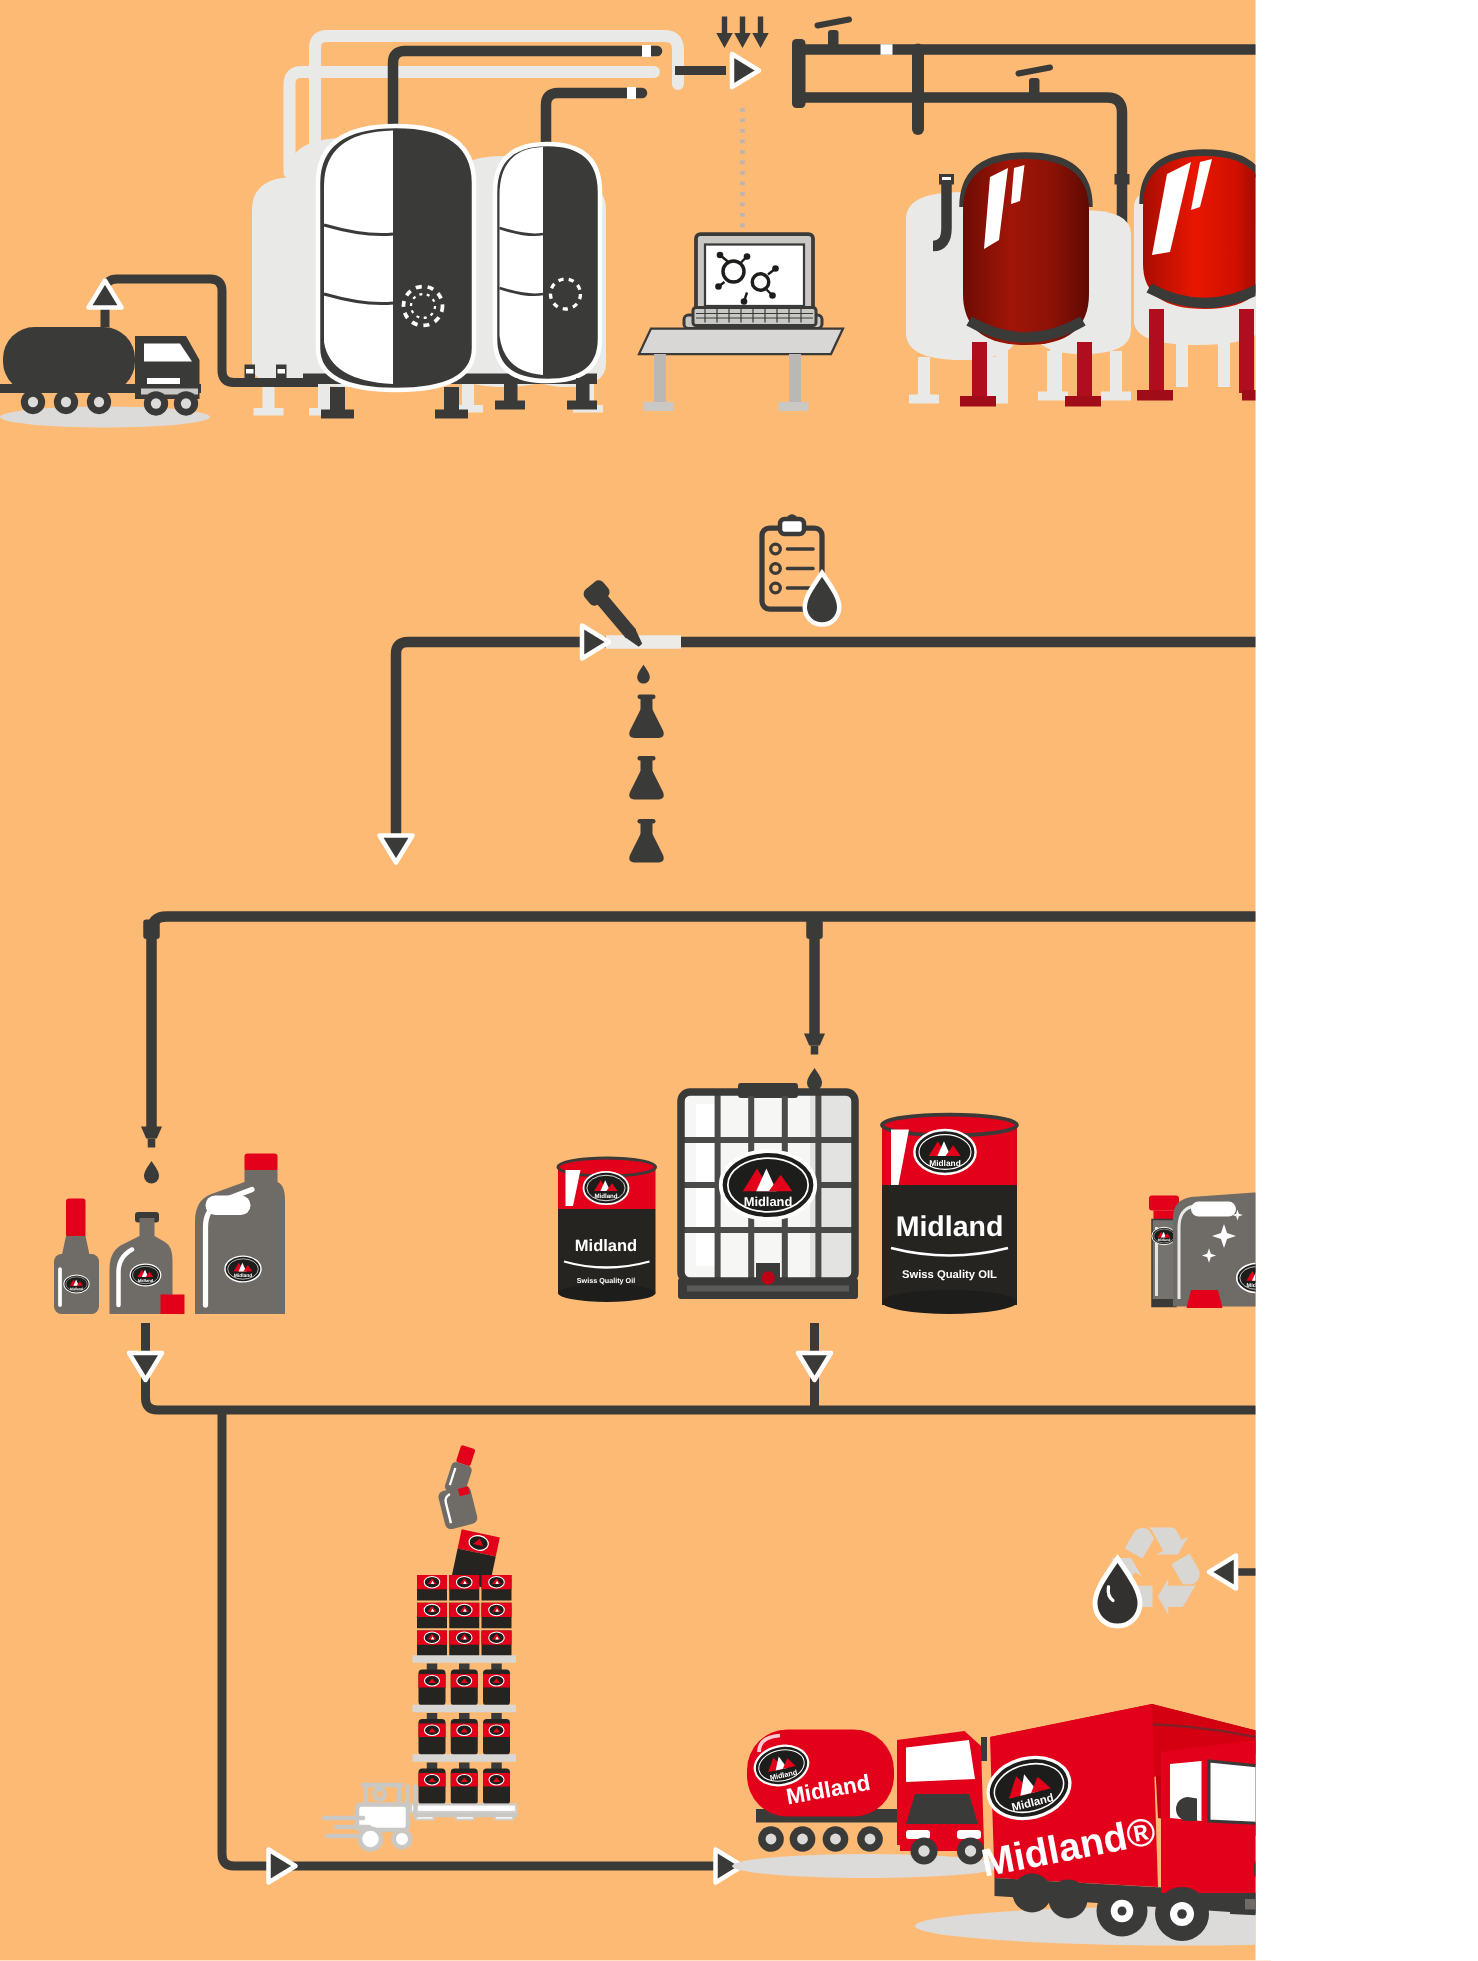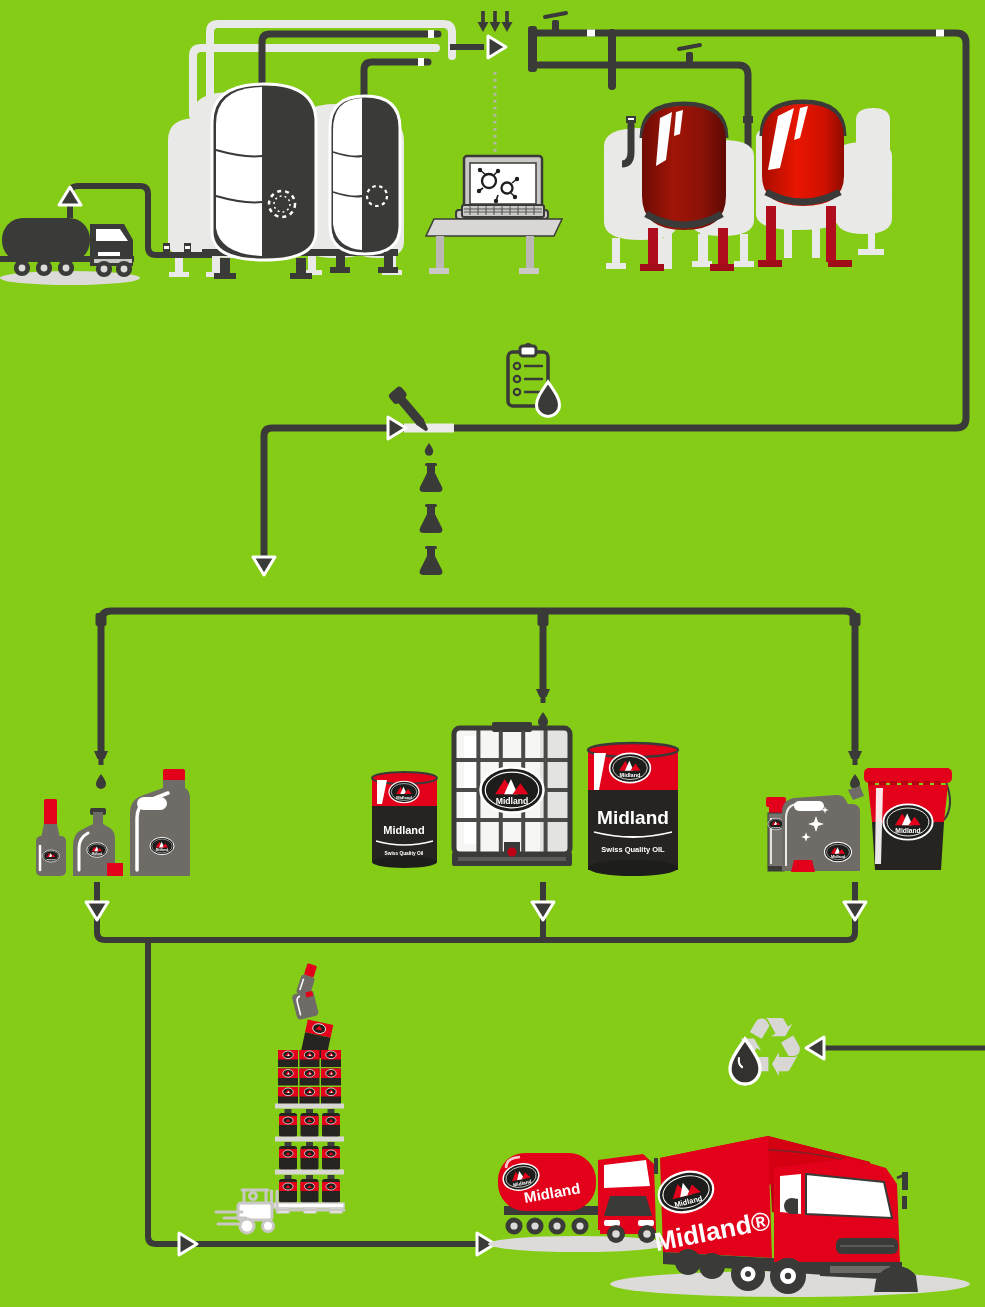--- a/index.html
+++ b/index.html
@@ -1,16 +1,16 @@
 <!DOCTYPE html>
 <html><head>
 <meta charset="utf-8">
 <style>
   html,body{margin:0;padding:0;background:#ffffff;}
-  .stage-wrap{width:985px;height:1307px;position:relative;overflow:hidden;background:#84cc16;}
+  .stage-wrap{width:837px;height:1307px;position:relative;overflow:hidden;background:#fdba74;}
   svg{display:block;}
   text{font-family:"Liberation Sans",sans-serif;}
   .brand-text{fill:#ffffff;font-weight:bold;}
   .logo-text{fill:#ffffff;font-weight:bold;}
   .recycle-glyph{font-family:"DejaVu Sans",sans-serif;}
 </style>
 </head>
 <body>
 
 <div class="stage-wrap">

